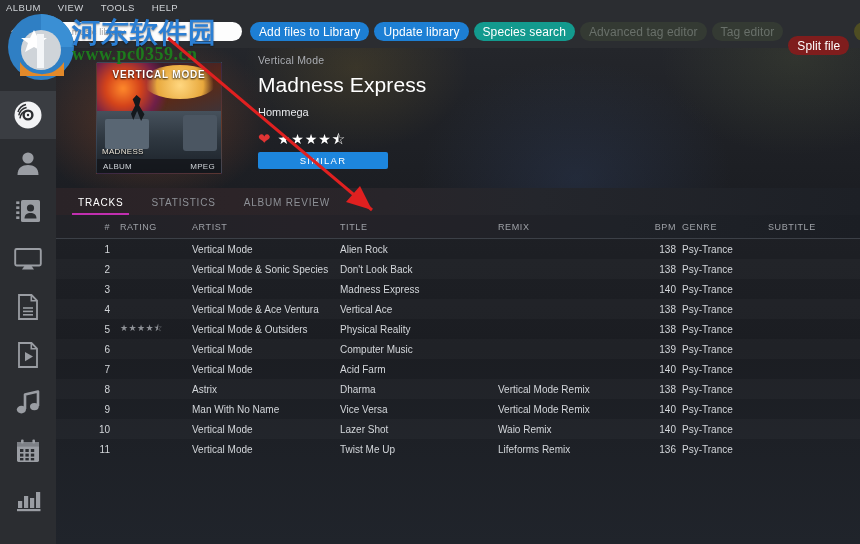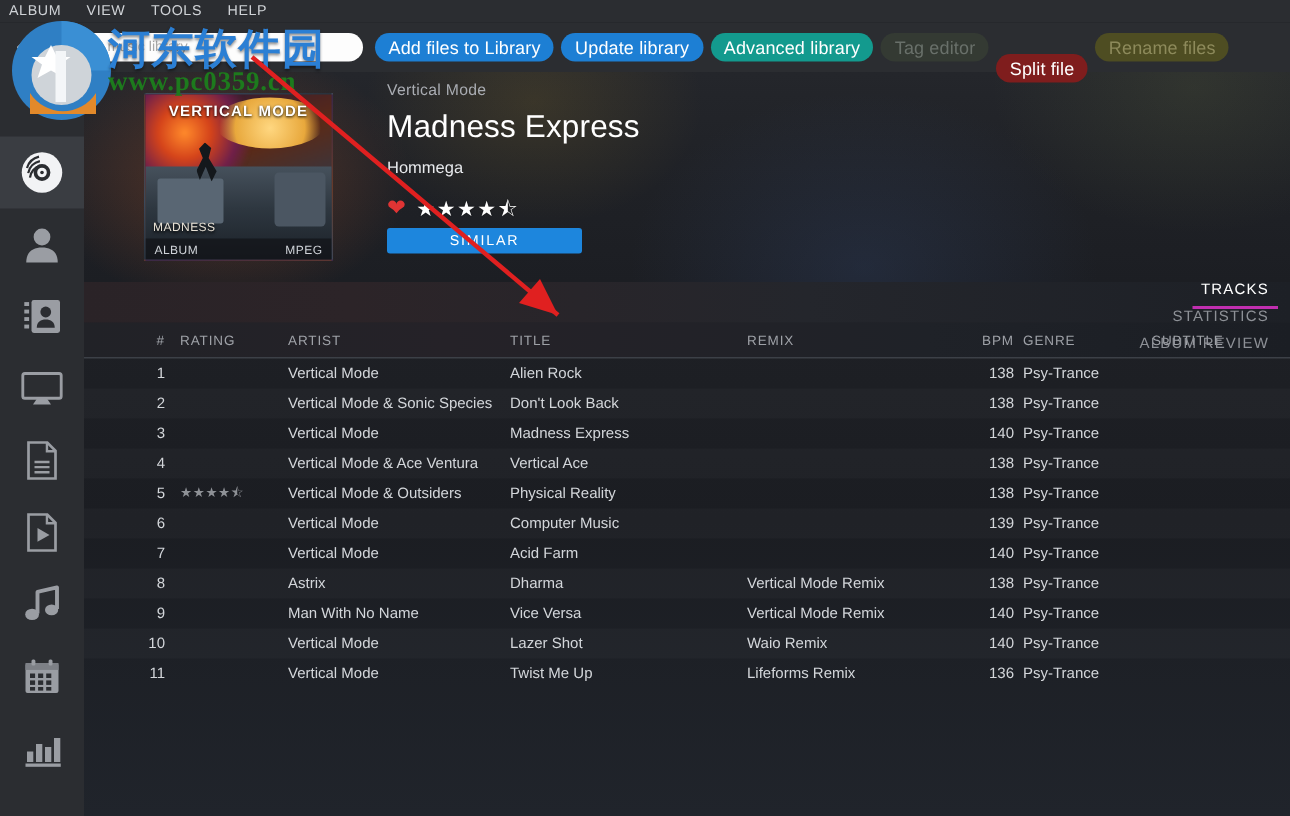--- a/index.html
+++ b/index.html
@@ -153,21 +153,20 @@
     border-radius: 2px; font-size: 9.5px; letter-spacing: 1.2px;
     display: flex; align-items: center; justify-content: center; cursor: pointer;
   }
 
   
   .tabs {
     position: absolute; left: 56px; top: 188px; width: 804px; height: 27px;
     z-index: 6; display: flex; align-items: flex-end;
     padding-left: 8px;
     background: linear-gradient(90deg, #2a2327 0%, #2c2428 22%, #24262c 60%, #1d2026 100%);
-    flex-direction: column;
   }
   .tab {
     font-size: 10px; color: #8d9096; letter-spacing: .8px;
     padding: 0 14px 7px 14px; cursor: pointer; position: relative;
   }
   .tab.on { color: #fff; }
   .tab.on:after {
     content: ""; position: absolute; left: 8px; right: 8px; bottom: 0;
     height: 2px; background: #c12fb0;
   }
@@ -234,21 +233,22 @@
       <svg width="15" height="15" viewBox="0 0 15 15" aria-hidden="true">
         <path d="M9.5 2.5 L4 7.5 L9.5 12.5" fill="none" stroke="#b9bcc1" stroke-width="1.4" stroke-linecap="round" stroke-linejoin="round"></path>
       </svg>
     </div>
     <div class="searchbox">
       <input type="text" placeholder="Search music library" style="">
     </div>
     <div class="btns">
       <div class="tbtn blue">Add files to Library</div>
       <div class="tbtn blue">Update library</div>
-      <div class="tbtn teal">Advanced library</div>
+      <div class="tbtn teal">Species search</div>
+      <div class="tbtn ghost">Advanced tag editor</div>
       <div class="tbtn ghost">Tag editor</div>
       <div class="tbtn green">Split file</div>
       <div class="tbtn olive">Rename files</div>
 
     </div>
   </div>
 
   <div class="sidebar">
 
     <div class="sbi active">

